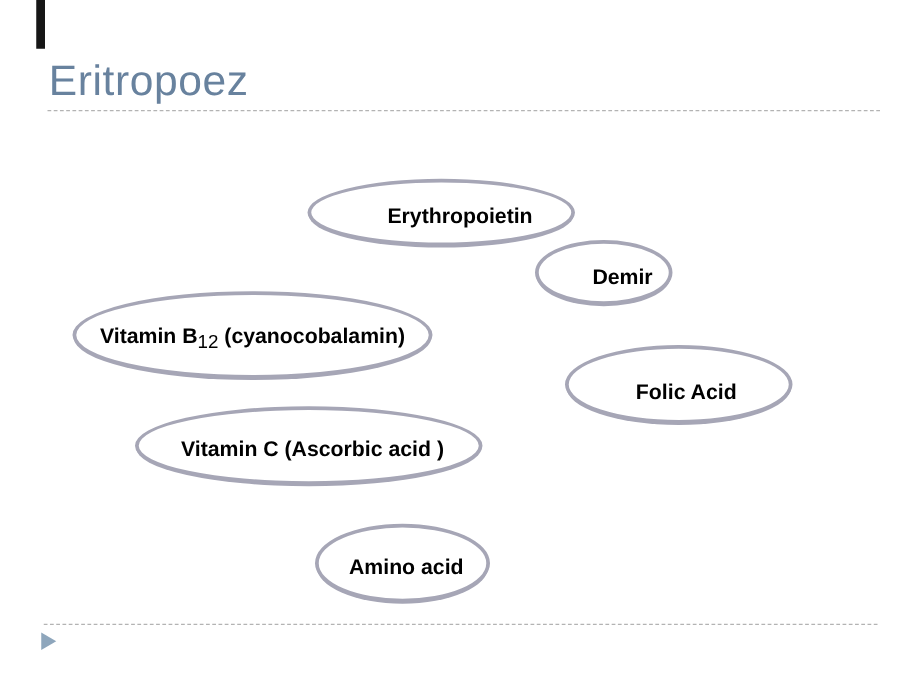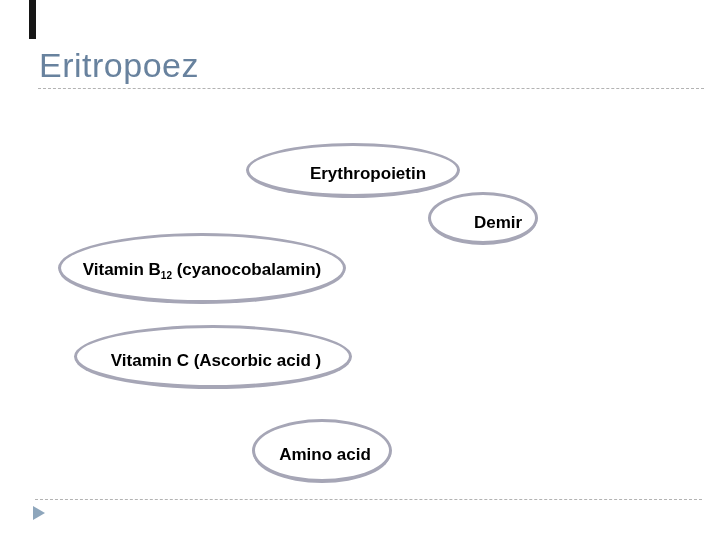--- a/index.html
+++ b/index.html
@@ -50,30 +50,30 @@
     display: flex;
     align-items: center;
     justify-content: center;
   }
   .lbl {
     font-weight: bold;
     font-size: 17px;
     color: #000;
     white-space: nowrap;
   }
-  .sub { font-size: 10px; vertical-align: -4px; font-weight: bold; }
+  .sub { font-size: 15px; vertical-align: -4px; font-weight: normal; }
   .e-ery { left: 246px; top: 143px; width: 208px; height: 48px; }
   .e-ery .lbl { transform: translate(15px, 4px); }
   .e-dem { left: 428px; top: 192px; width: 104px; height: 46px; }
   .e-dem .lbl { transform: translate(15px, 5px); }
   .e-b12 { left: 58px;  top: 233px; width: 282px; height: 64px; }
   .e-b12 .lbl { transform: translate(0px, 2px); }
   .e-fol { left: 452px; top: 276px; width: 176px; height: 57px; }
   .e-fol .lbl { transform: translate(6px, 8px); }
-  .e-vc  { left: 74px;  top: 325px; width: 272px; height: 57px; }
+  .e-vc  { left: 108px;  top: 325px; width: 272px; height: 57px; }
   .e-vc .lbl { transform: translate(3px, 5px); }
   .e-b6  { left: 400px; top: 370px; width: 248px; height: 62px; }
   .e-b6 .lbl { transform: translate(10px, 3px); }
   .e-ami { left: 252px; top: 419px; width: 134px; height: 57px; }
   .e-ami .lbl { transform: translate(3px, 5px); }
 </style>
 </head>
 <body>
 
 <div class="slide">
@@ -89,20 +89,23 @@
   </div>
 
   <div class="ellipse e-ery">
     <span class="lbl"><span>Erythropoietin</span><span class="sub"></span><span></span></span>
   </div>
 
   <div class="ellipse e-b12">
     <span class="lbl"><span>Vitamin B</span><span class="sub">12</span><span> (cyanocobalamin)</span></span>
   </div>
 
+  <div class="ellipse e-fol">
+    <span class="lbl"><span>Folic Acid</span><span class="sub"></span><span></span></span>
+  </div>
 
   <div class="ellipse e-vc">
     <span class="lbl"><span>Vitamin C (Ascorbic acid )</span><span class="sub"></span><span></span></span>
   </div>
 
 
   <div class="ellipse e-ami">
     <span class="lbl"><span>Amino acid</span><span class="sub"></span><span></span></span>
   </div>
 

